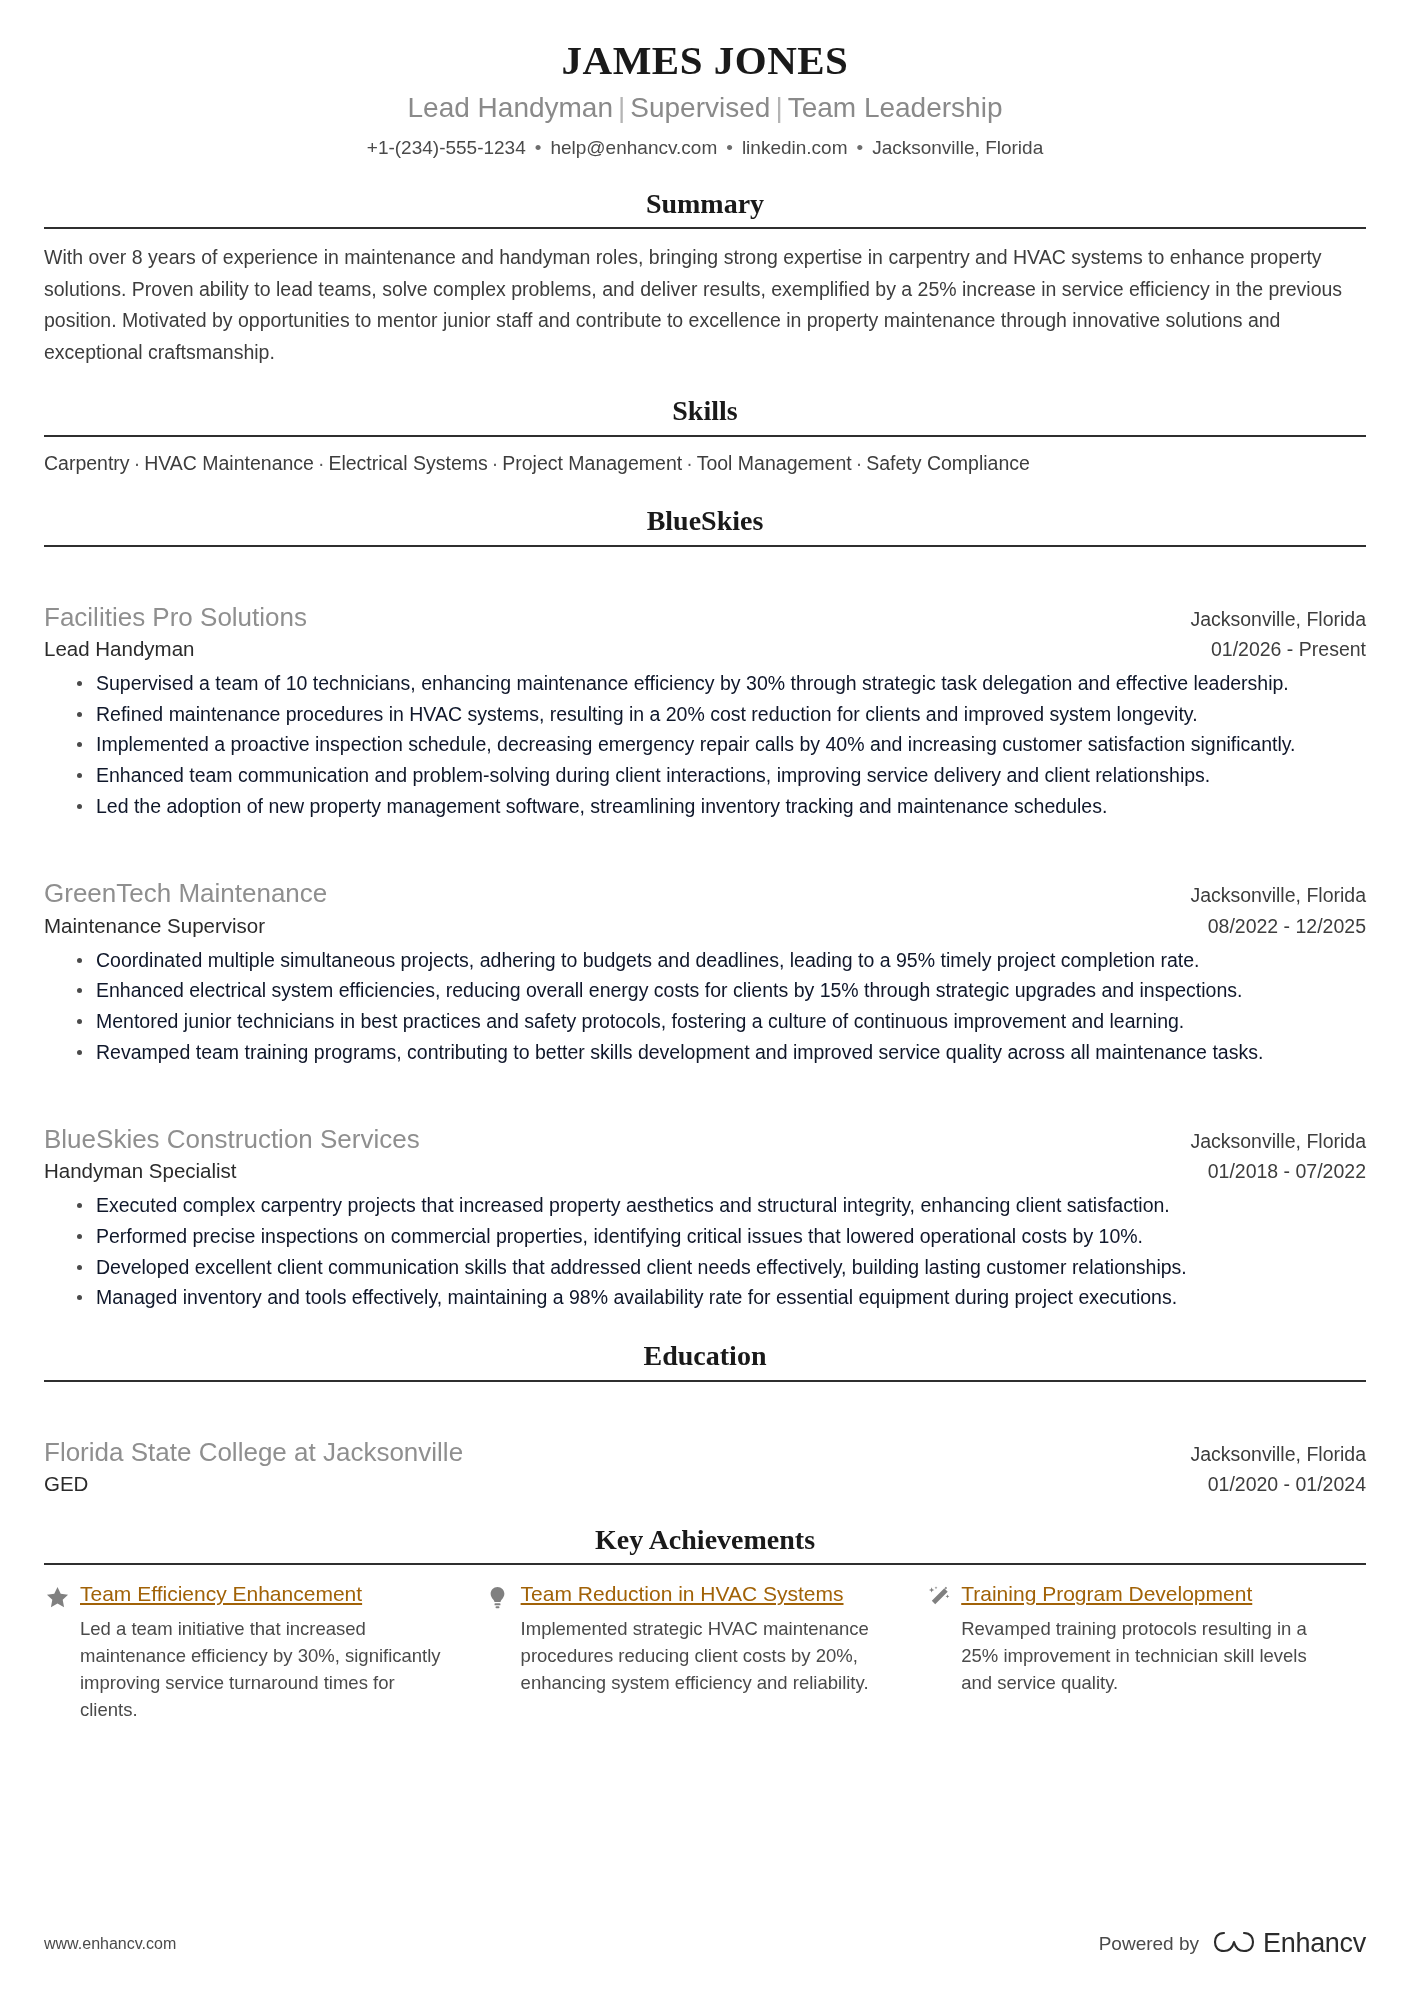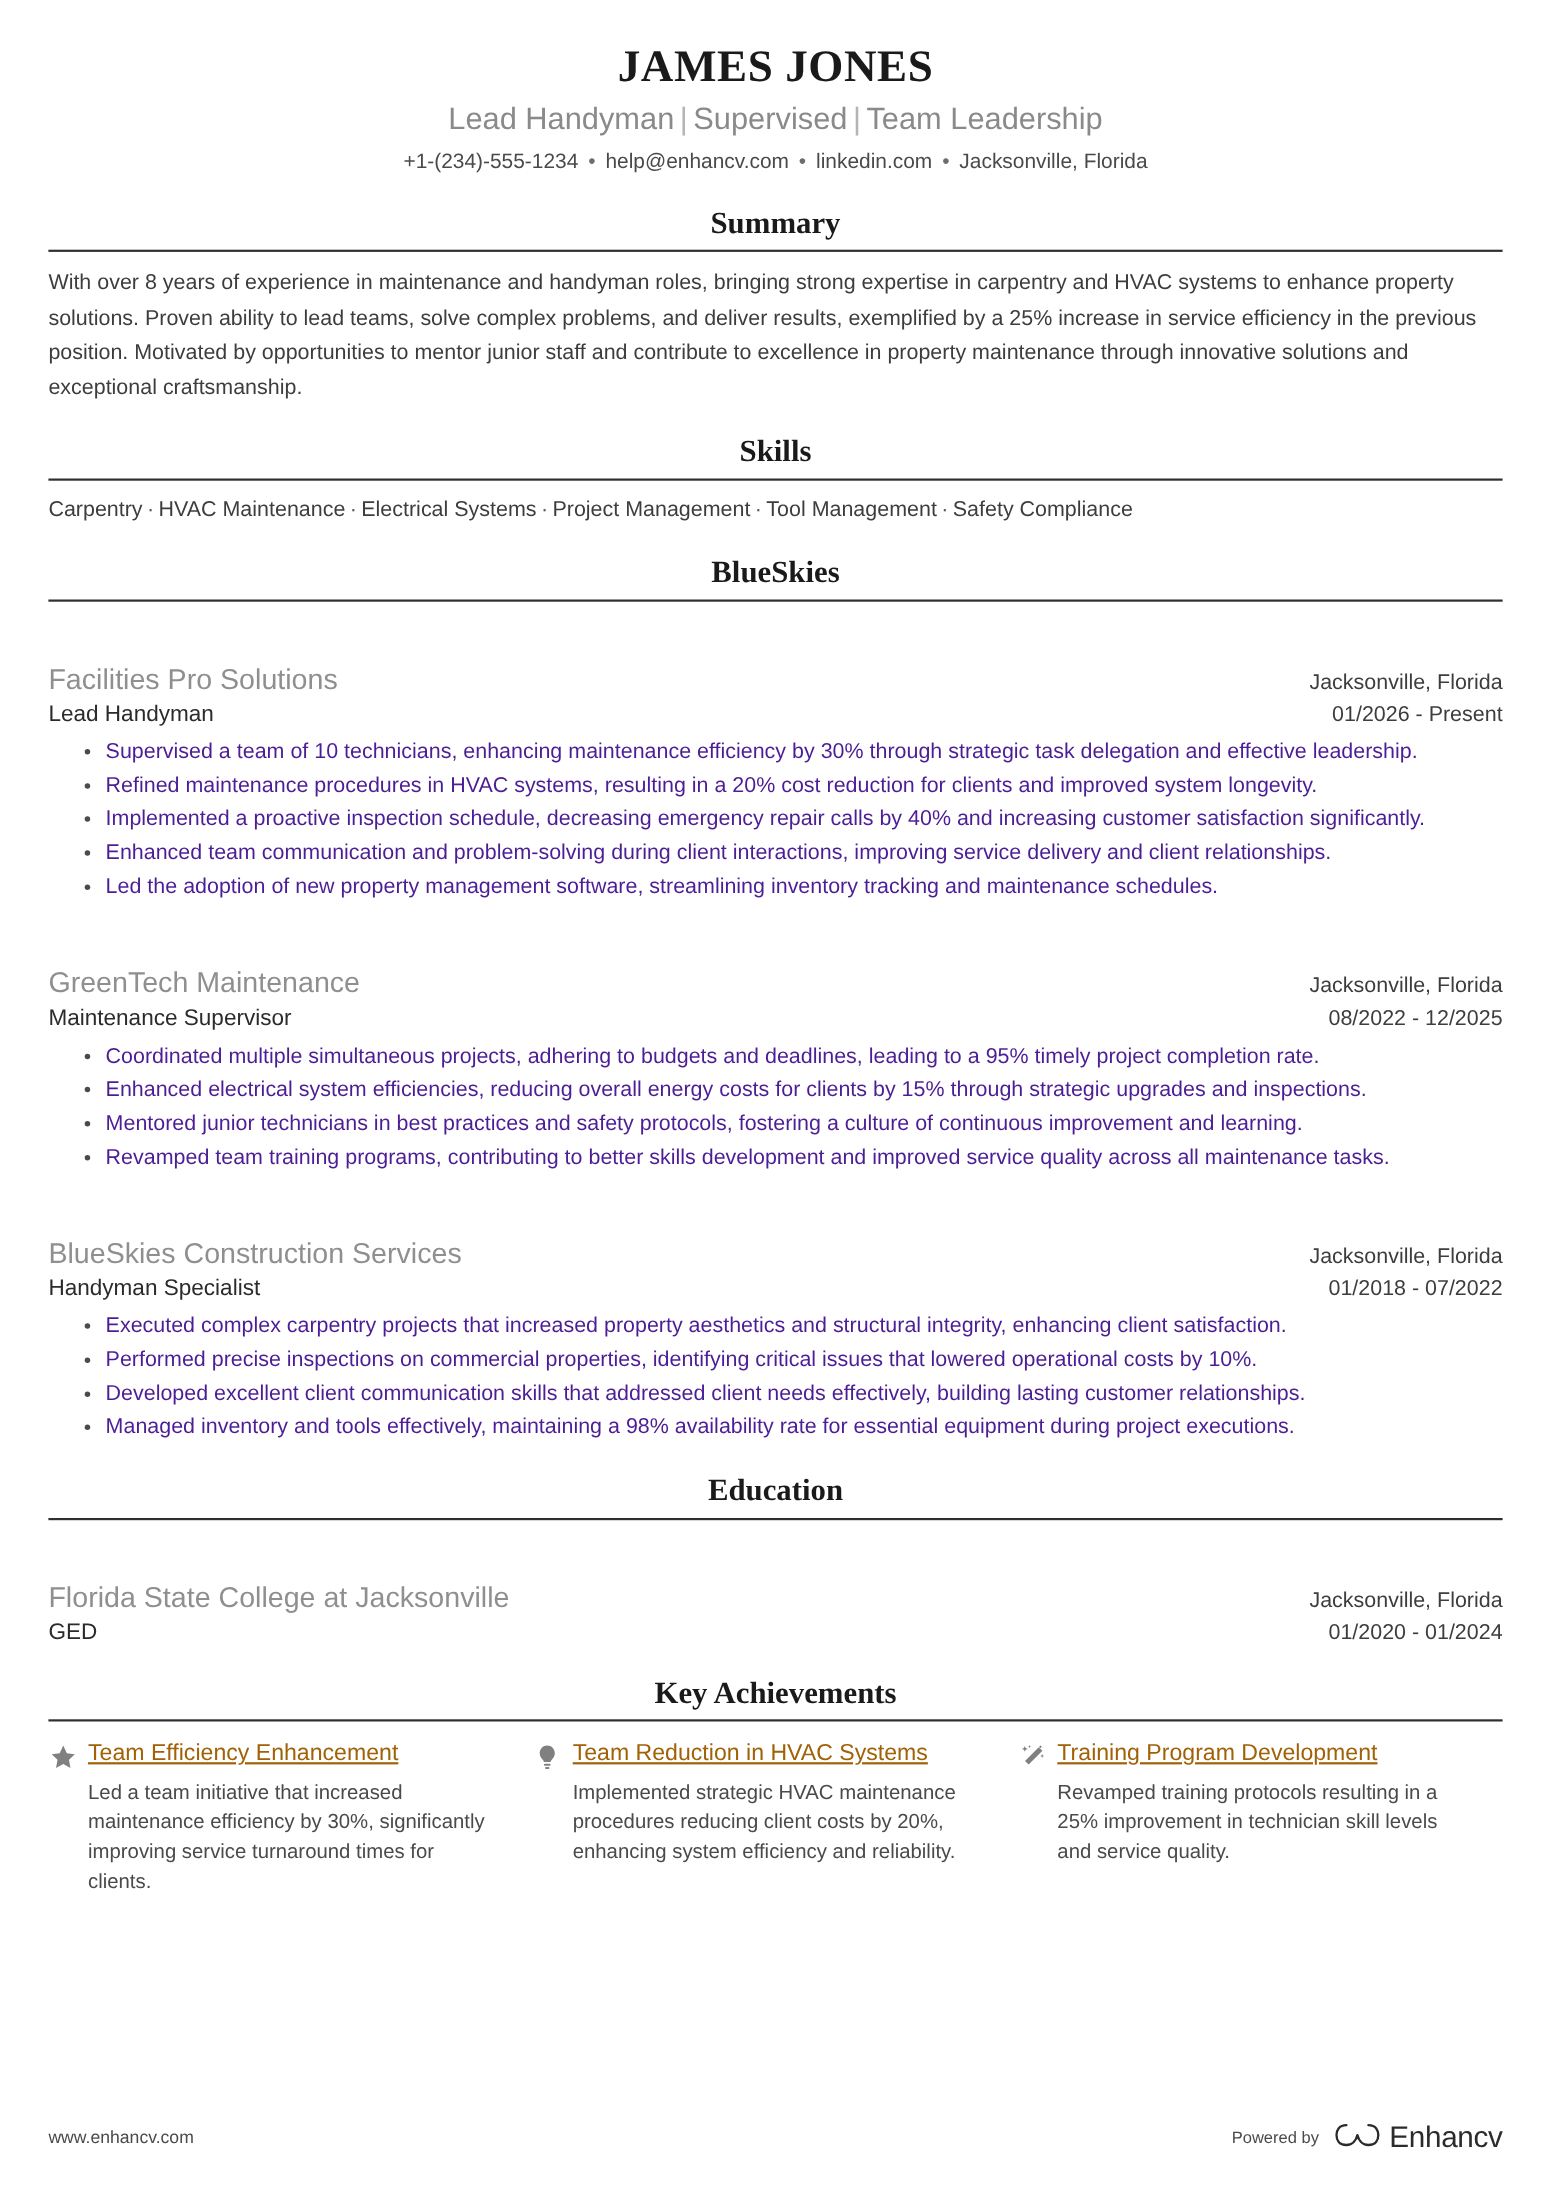--- a/index.html
+++ b/index.html
@@ -123,21 +123,21 @@
     padding-left: 18px;
   }
   ul.bullets {
     margin-top: 7px;
     padding-left: 31px;
     list-style: none;
   }
   ul.bullets li {
     font-size: 19.5px;
     line-height: 1.52;
-    color: #4c1d95;
+    color: #0f172a;
     position: relative;
     padding-left: 21px;
     margin-bottom: 1px;
   }
   ul.bullets li::before {
     content: "";
     position: absolute;
     left: 2px;
     top: 12px;
     width: 5px;
@@ -201,21 +201,21 @@
   .footer-url {
     font-size: 16px;
     color: #4a4a4a;
   }
   .footer-right {
     display: flex;
     align-items: center;
     gap: 14px;
   }
   .powered {
-    font-size: 15px;
+    font-size: 19px;
     color: #4a4a4a;
   }
   .brand {
     display: flex;
     align-items: flex-end;
     gap: 8px;
   }
   .brand-name {
     font-size: 27px;
     color: #2b2b2b;

